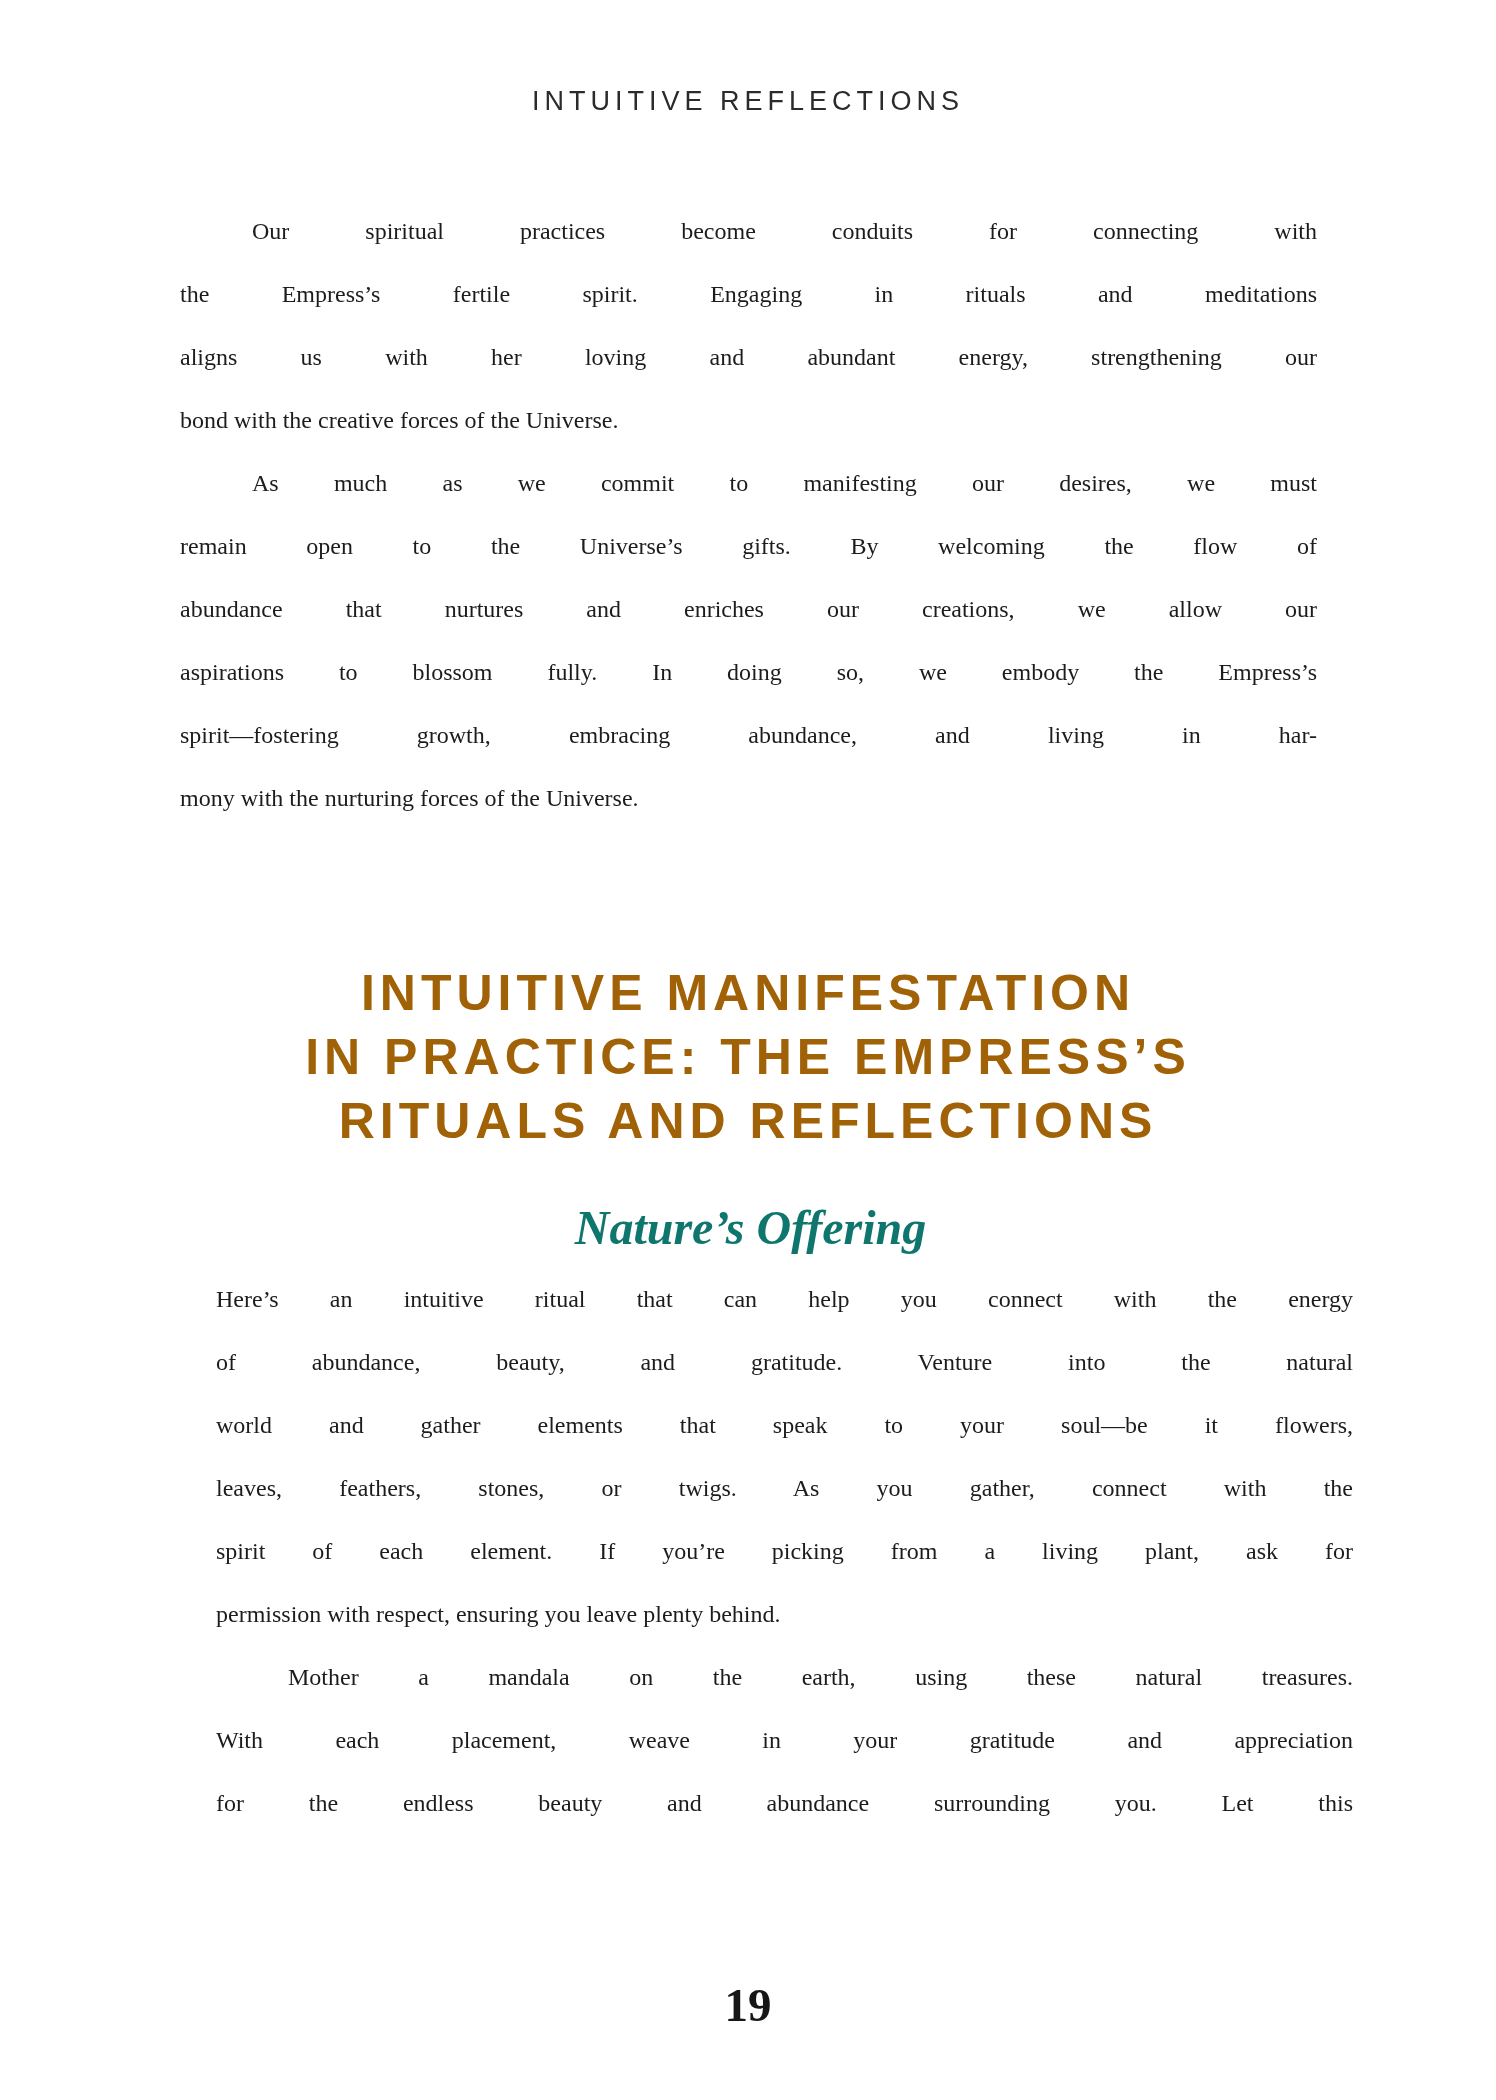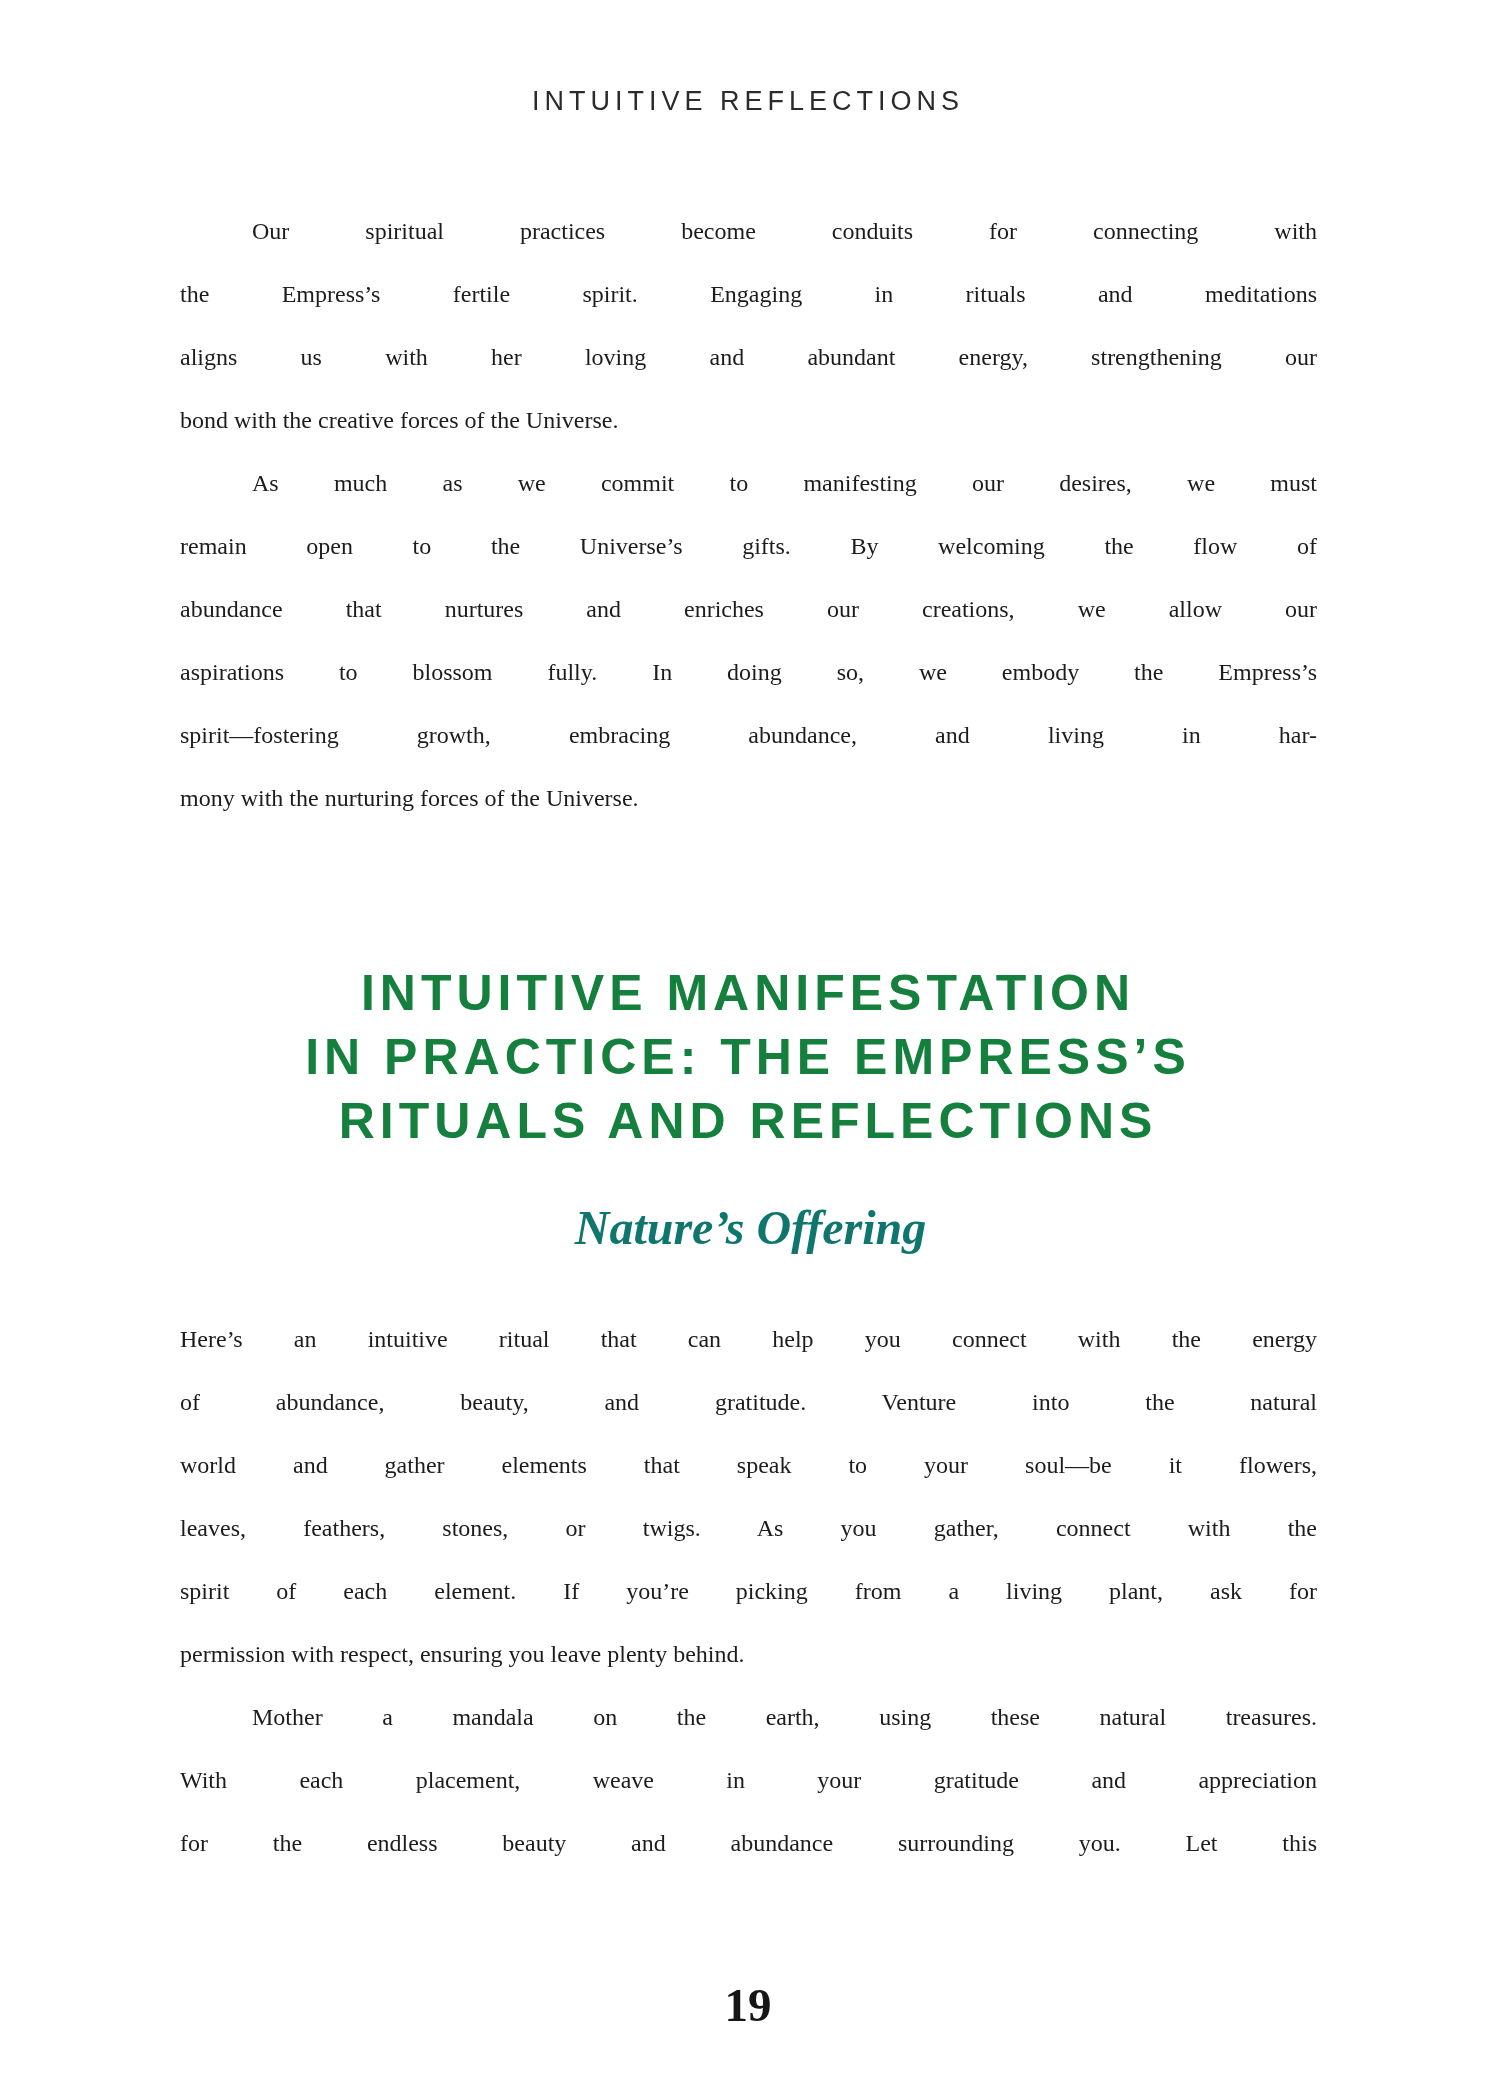--- a/index.html
+++ b/index.html
@@ -32,21 +32,21 @@
   }
   
   .textblock {
     position: absolute;
     left: 180px;
     width: 1137px;
     font-size: 24px;
     color: #1c1c1c;
   }
   .tb1 { top: 200px; }
-  .tb2 { top: 1308px; }
+  .tb2 { top: 1268px; margin-left: 36px; }
   .line {
     line-height: 63px;
     text-align: justify;
     text-align-last: justify;
     white-space: normal;
   }
   .line.lastline {
     text-align-last: left;
   }
   .line.indent {
@@ -57,21 +57,21 @@
     position: absolute;
     top: 961px;
     left: 0;
     right: 0;
     text-align: center;
     font-family: "Liberation Sans", sans-serif;
     font-weight: 700;
     font-size: 50px;
     line-height: 64px;
     letter-spacing: 5px;
-    color: #15803d;
+    color: #a16207;
   }
   
   .subheading {
     position: absolute;
     top: 1198px;
     left: 5px;
     right: 0;
     text-align: center;
     font-family: "Liberation Serif", serif;
     font-style: italic;

